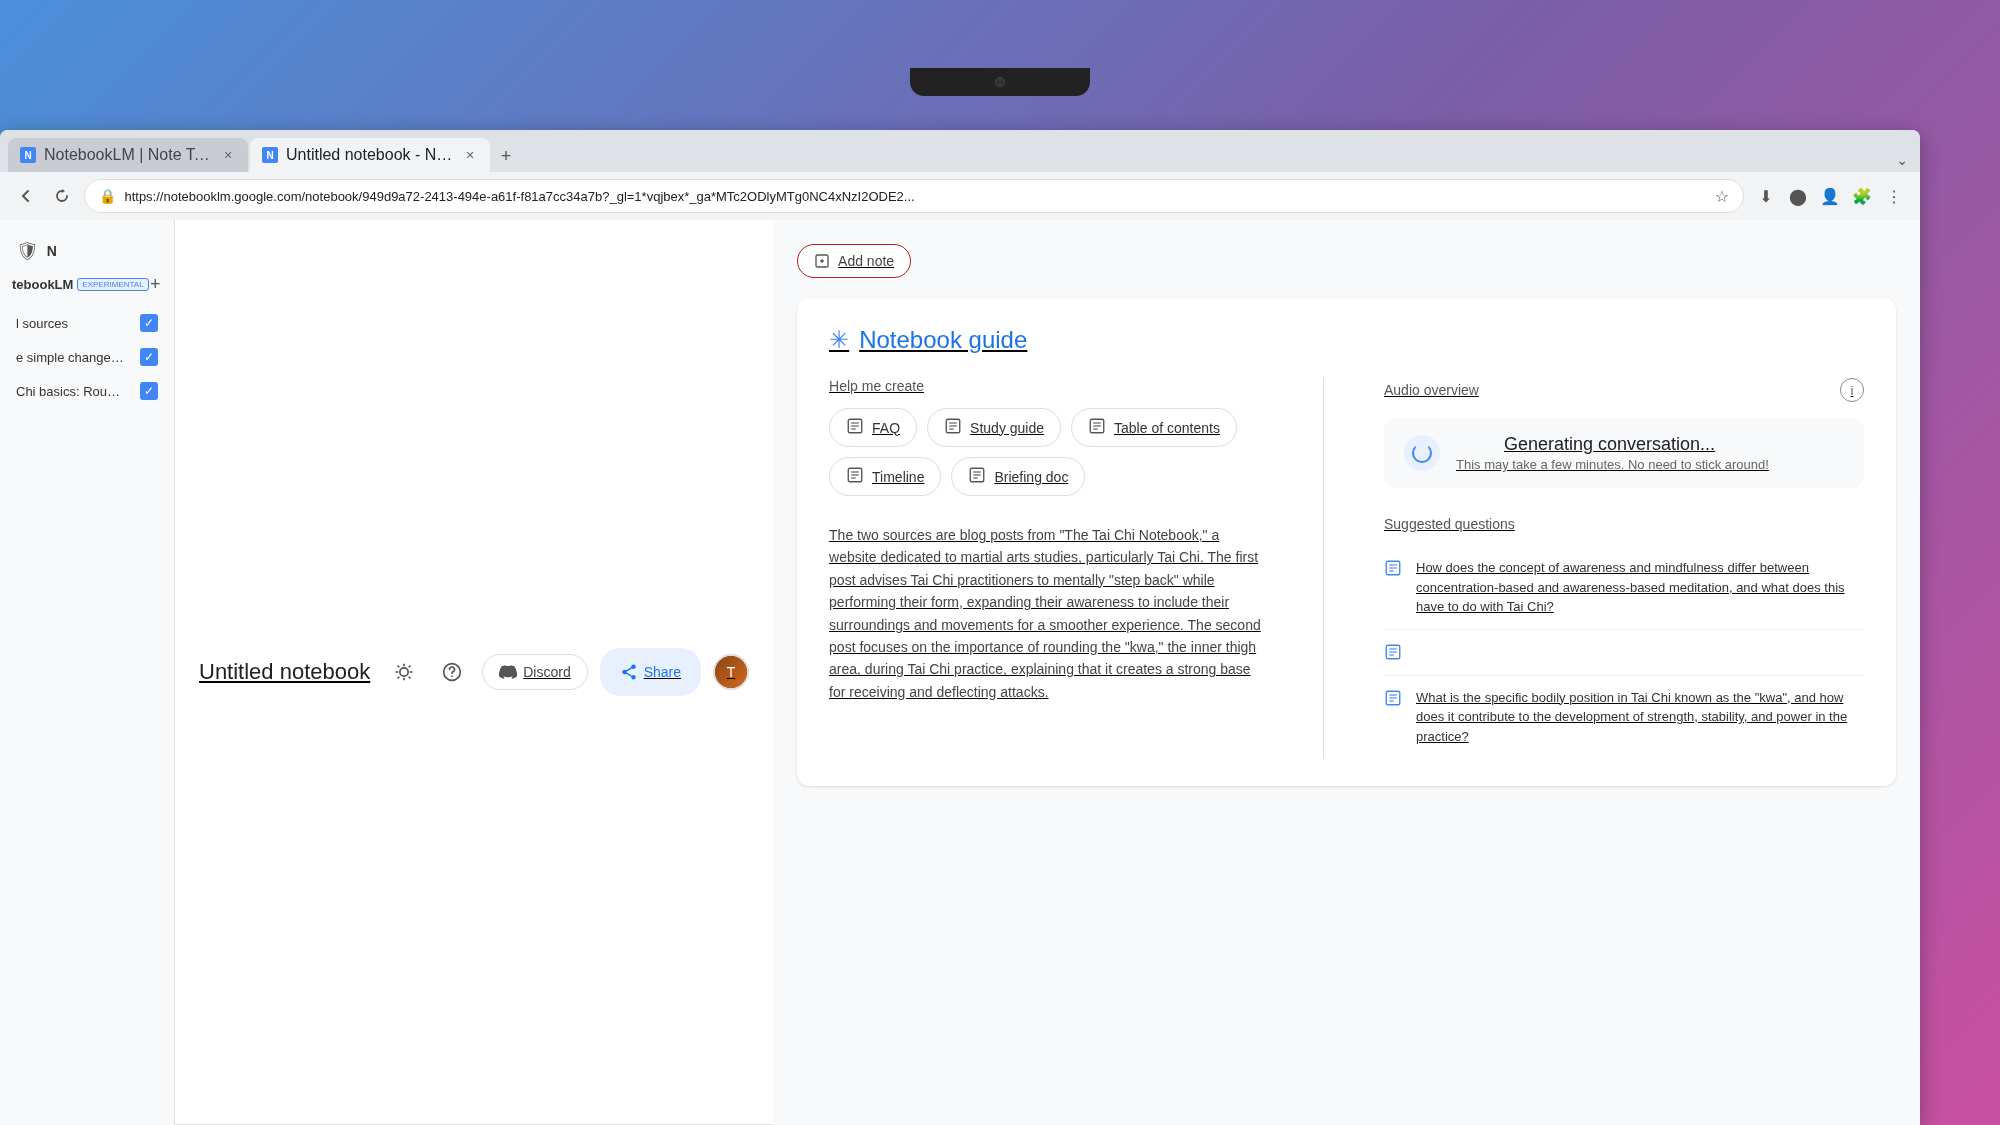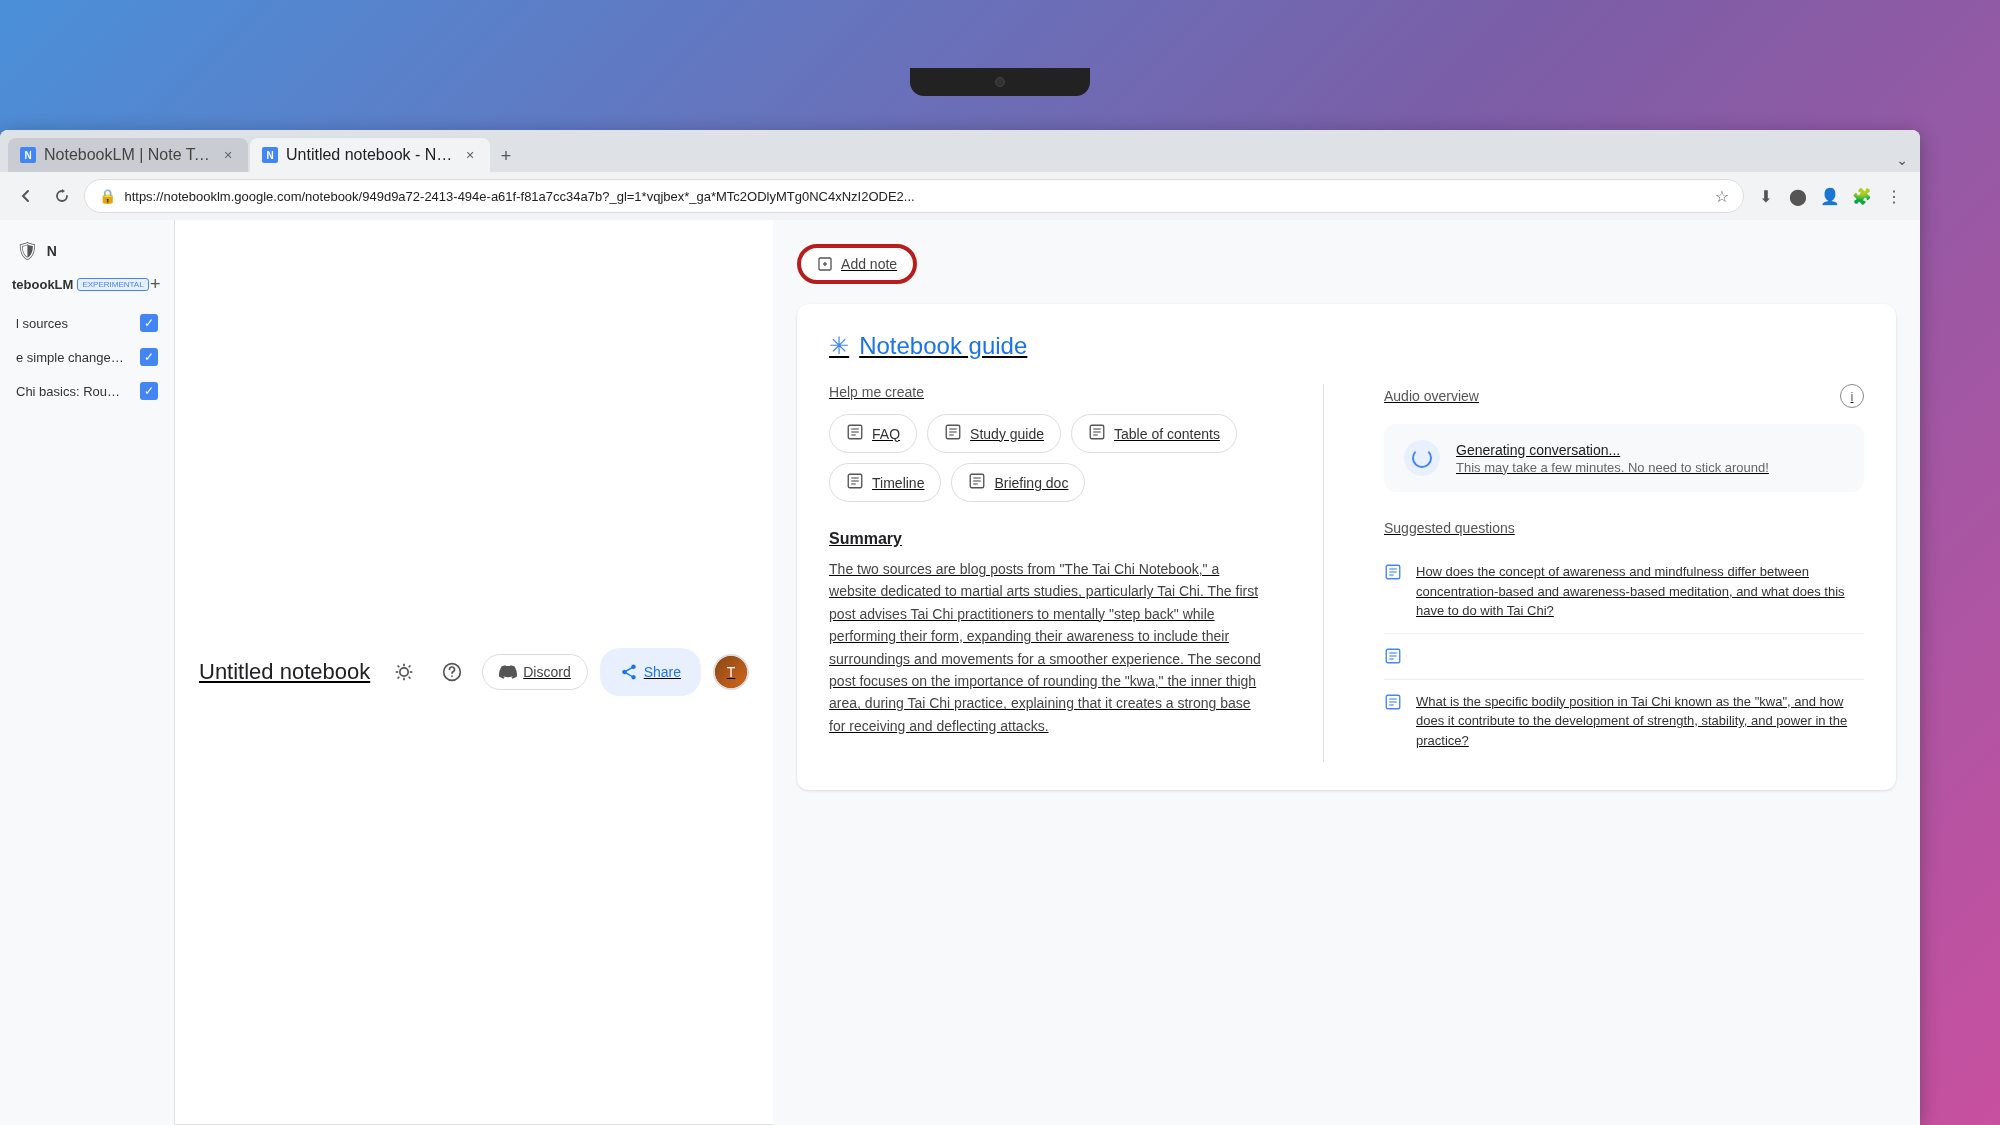--- a/index.html
+++ b/index.html
@@ -326,21 +326,21 @@
       overflow-y: auto;
       padding: 24px;
       background: #f8f9fa;
     }
 
     .add-note-btn {
       display: flex;
       align-items: center;
       gap: 8px;
       padding: 8px 16px;
-      border: 4px solid #b91c1c;
+      border: 1px solid #b91c1c;
       border-radius: 20px;
       background: white;
       cursor: pointer;
       font-size: 14px;
       color: #444;
       margin-bottom: 20px;
       width: fit-content;
     }
 
     
@@ -482,23 +482,24 @@
       border-top-color: transparent;
       border-radius: 50%;
       animation: spin 1s linear infinite;
     }
 
     @keyframes spin {
       to { transform: rotate(360deg); }
     }
 
     .generating-text-main {
-      font-size: 14px;
+      font-size: 18px;
       font-weight: 500;
       color: #202124;
+      margin-left: 48px;
     }
 
     .generating-text-sub {
       font-size: 13px;
       color: #666;
       margin-top: 2px;
     }
 
     
     .suggested-title {
@@ -812,21 +813,20 @@
                         <line x1="7" y1="8" x2="17" y2="8" stroke="#555" stroke-width="1.5"></line>
                         <line x1="7" y1="12" x2="17" y2="12" stroke="#555" stroke-width="1.5"></line>
                         <line x1="7" y1="16" x2="13" y2="16" stroke="#555" stroke-width="1.5"></line>
                       </svg>
                     </span>
                     <span>Briefing doc</span>
                   </button>
                 </div>
 
                 <div class="summary-section">
-                  <div class="summary-title">Summary</div>
                   <div class="summary-text">The two sources are blog posts from "The Tai Chi Notebook," a website dedicated to martial arts studies, particularly Tai Chi. The first post advises Tai Chi practitioners to mentally "step back" while performing their form, expanding their awareness to include their surroundings and movements for a smoother experience. The second post focuses on the importance of rounding the "kwa," the inner thigh area, during Tai Chi practice, explaining that it creates a strong base for receiving and deflecting attacks.</div>
                 </div>
               </div>
 
               <div class="vertical-divider"></div>
 
               <div class="guide-right">
 
                 <div class="audio-overview-header">
                   <div class="audio-overview-title">Audio overview</div>

